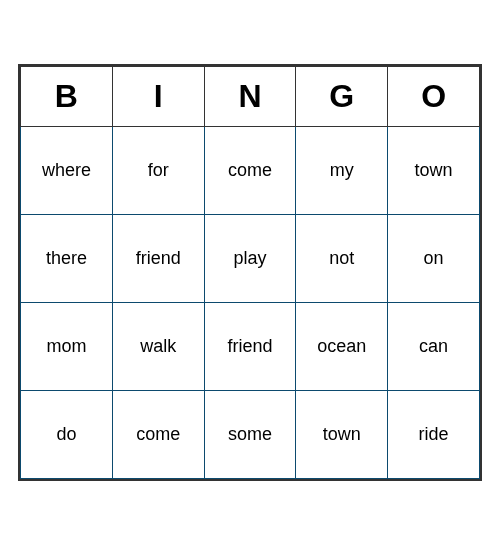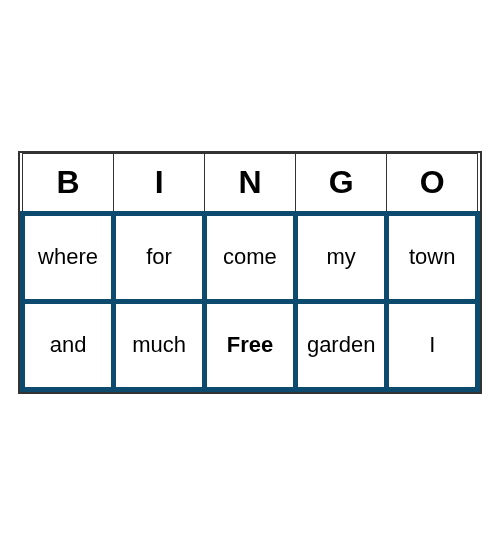--- a/index.html
+++ b/index.html
@@ -24,26 +24,26 @@
       background: #fff;
     }
 
     .bingo-table {
       border-collapse: collapse;
       width: 460px;
     }
 
     .bingo-table td,
     .bingo-table th {
-      border: 5px solid #0c4a6e;
+      border: 1px solid #0c4a6e;
       text-align: center;
       vertical-align: middle;
       width: 92px;
       height: 88px;
-      font-size: 22px;
+      font-size: 18px;
       padding: 4px;
     }
 
     .bingo-table .header-row th {
       font-size: 32px;
       font-weight: bold;
       height: 60px;
       border: 1px solid #333;
     }
 
@@ -68,21 +68,35 @@
     </thead>
     <tbody id="bingo-body">
     <tr>
           <td>where</td>
           <td>for</td>
           <td>come</td>
           <td>my</td>
           <td>town</td>
         </tr>
         <tr>
-          <td>and</td>
-          <td>much</td>
-          <td class="free-cell">Free</td>
-          <td>garden</td>
-          <td>I</td>
+          <td>there</td>
+          <td>friend</td>
+          <td>play</td>
+          <td>not</td>
+          <td>on</td>
+        </tr>
+        <tr>
+          <td>mom</td>
+          <td>walk</td>
+          <td>friend</td>
+          <td>ocean</td>
+          <td>can</td>
+        </tr>
+        <tr>
+          <td>do</td>
+          <td>come</td>
+          <td>some</td>
+          <td>town</td>
+          <td>ride</td>
         </tr>
       </tbody>
   </table>
 </div>
 
 </body></html>

